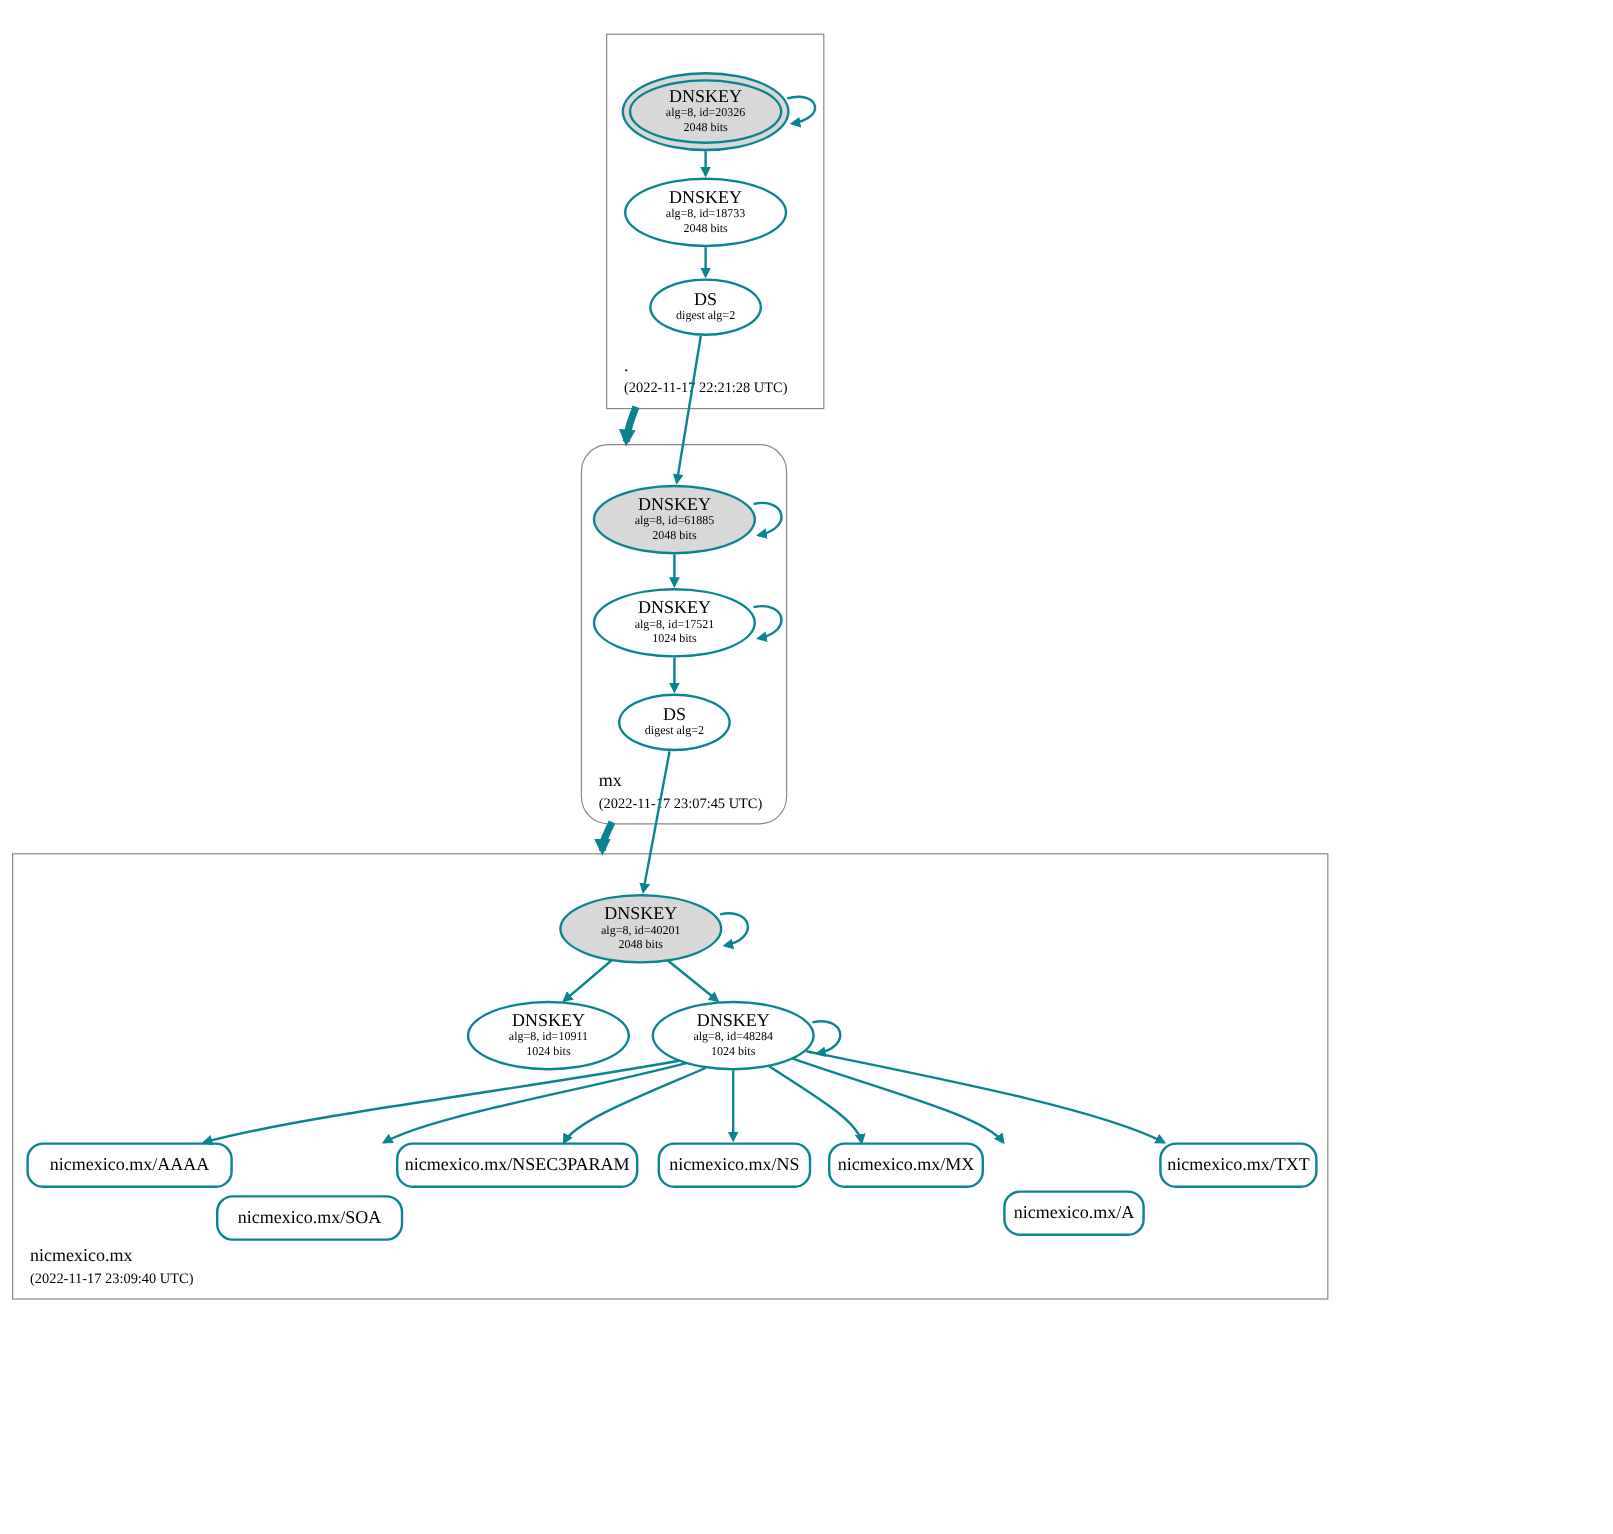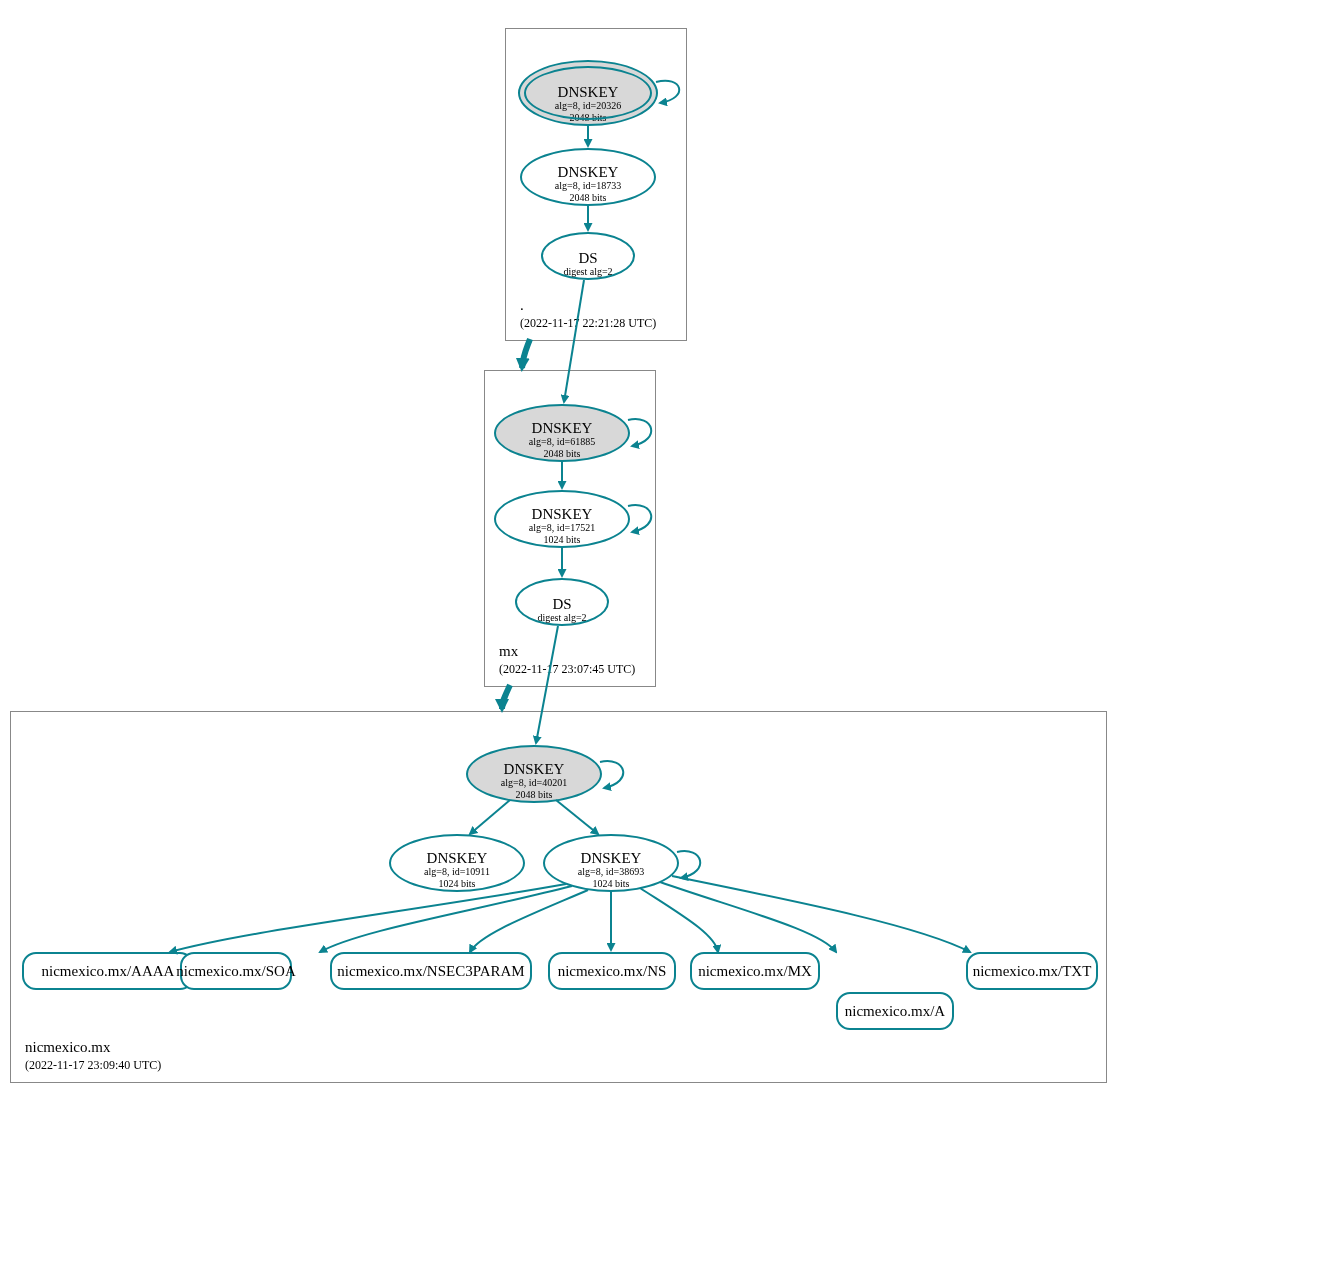--- a/index.html
+++ b/index.html
@@ -28,21 +28,21 @@
     font-size: 12px;
     color: #000;
   }
   .node {
     position: absolute;
     border: 2px solid #0b8390;
     border-radius: 50%;
     text-align: center;
     display: flex;
     flex-direction: column;
-    justify-content: flex-end;
+    justify-content: center;
     align-items: center;
     background: #fff;
     box-sizing: border-box;
   }
   .node.filled {
     background: #d8d8d8;
   }
   .node.double::after {
     content: "";
     position: absolute;
@@ -85,21 +85,21 @@
   }
 </style>
 </head>
 <body>
 
 <div class="zone-box" style="left:505px; top:28px; width:180px; height:311px;">
   <span class="zone-label" style="bottom:26px;">.</span>
   <span class="zone-sublabel" style="bottom:9px;">(2022-11-17 22:21:28 UTC)</span>
 </div>
 
-<div class="zone-box" style="left:484px; top:370px; width:170px; height:315px;">
+<div class="zone-box" style="left:484px; top:370px; width:170px; height:315px;border-radius:23px;">
   <span class="zone-label" style="bottom:26px;">mx</span>
   <span class="zone-sublabel" style="bottom:9px;">(2022-11-17 23:07:45 UTC)</span>
 </div>
 
 <div class="zone-box" style="left:10px; top:711px; width:1095px; height:370px;">
   <span class="zone-label" style="bottom:26px;">nicmexico.mx</span>
   <span class="zone-sublabel" style="bottom:9px;">(2022-11-17 23:09:40 UTC)</span>
 </div>
 
 <div class="node filled double" style="left:518px; top:60px; width:140px; height:66px;">
@@ -143,26 +143,26 @@
 </div>
 
 <div class="node" style="left:389px; top:834px; width:136px; height:58px;">
   <span class="title">DNSKEY</span>
   <span class="sub">alg=8, id=10911</span>
   <span class="sub">1024 bits</span>
 </div>
 
 <div class="node" style="left:543px; top:834px; width:136px; height:58px;">
   <span class="title">DNSKEY</span>
-  <span class="sub">alg=8, id=38693</span>
+  <span class="sub">alg=8, id=48284</span>
   <span class="sub">1024 bits</span>
 </div>
 
 <div class="rr" style="left:22px; top:952px; width:172px;">nicmexico.mx/AAAA</div>
-<div class="rr" style="left:180px; top:952px; width:112px;">nicmexico.mx/SOA</div>
+<div class="rr" style="left:180px; top:996px; width:156px;">nicmexico.mx/SOA</div>
 <div class="rr" style="left:330px; top:952px; width:202px;">nicmexico.mx/NSEC3PARAM</div>
 <div class="rr" style="left:548px; top:952px; width:128px;">nicmexico.mx/NS</div>
 <div class="rr" style="left:690px; top:952px; width:130px;">nicmexico.mx/MX</div>
 <div class="rr" style="left:836px; top:952px; width:118px;margin-top:40px;">nicmexico.mx/A</div>
 <div class="rr" style="left:966px; top:952px; width:132px;">nicmexico.mx/TXT</div>
 
 <svg class="edges">
   <defs>
     <marker id="arrow" markerWidth="9" markerHeight="9" refX="7" refY="4.5" orient="auto" markerUnits="userSpaceOnUse">
       <path d="M0,0 L9,4.5 L0,9 z" fill="#0b8390"></path>

